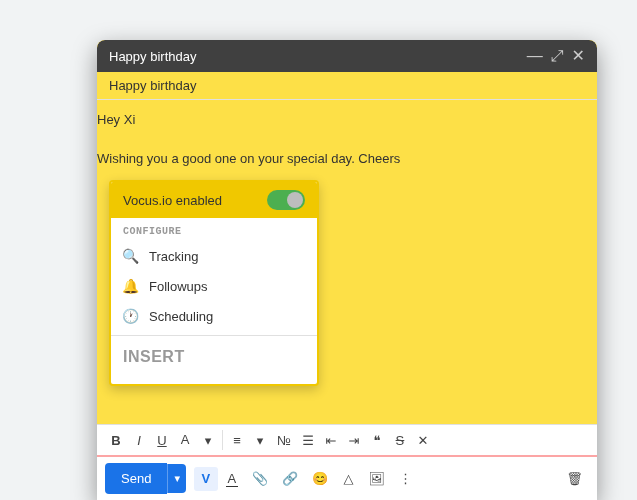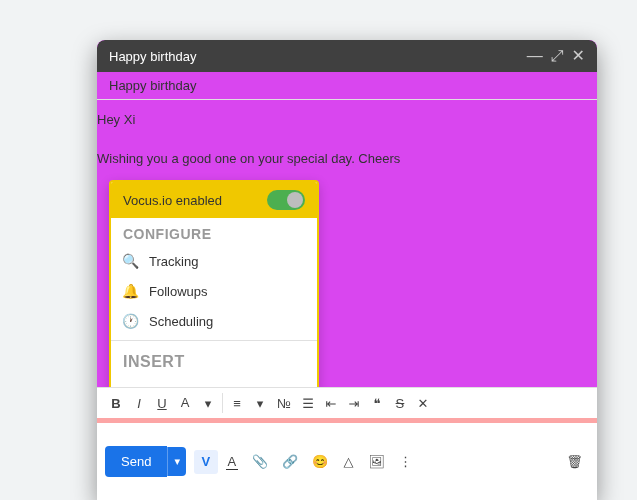--- a/index.html
+++ b/index.html
@@ -20,21 +20,21 @@
       background: #f1f3f4;
     }
 
     
     .compose-window {
       position: absolute;
       bottom: 0;
       right: 40px;
       width: 500px;
       height: 460px;
-      background: #d946ef;
+      background: #fde047;
       border-radius: 8px 8px 0 0;
       box-shadow: 0 8px 24px rgba(0,0,0,0.4);
       display: flex;
       flex-direction: column;
       overflow: hidden;
     }
 
     .compose-header {
       background: #404040;
       color: #fff;
@@ -143,24 +143,25 @@
       height: 16px;
       background: #bdbdbd;
       border-radius: 50%;
       position: absolute;
       top: 2px;
       right: 2px;
     }
 
     .configure-label {
       padding: 8px 12px 4px;
-      font-size: 14px;
+      font-size: 10px;
       font-weight: 600;
       color: #999;
       letter-spacing: 0.5px;
+      font-family: Liberation Mono, monospace;
     }
 
     .menu-item {
       display: flex;
       align-items: center;
       gap: 10px;
       padding: 7px 12px;
       cursor: pointer;
       font-size: 13px;
       color: #333;
@@ -197,22 +198,22 @@
     .divider-line {
       height: 1px;
       background: #e0e0e0;
       margin: 4px 0;
     }
 
     
     .compose-toolbar {
       display: flex;
       align-items: center;
-      padding: 23px 8px;
-      border-top: 5px solid #fca5a5;
+      padding: 6px 8px;
+      border-top: 2px solid #fca5a5;
       gap: 2px;
       flex-shrink: 0;
       background: #fff;
     }
 
     .toolbar-btn {
       padding: 4px 6px;
       cursor: pointer;
       border-radius: 3px;
       font-size: 13px;

